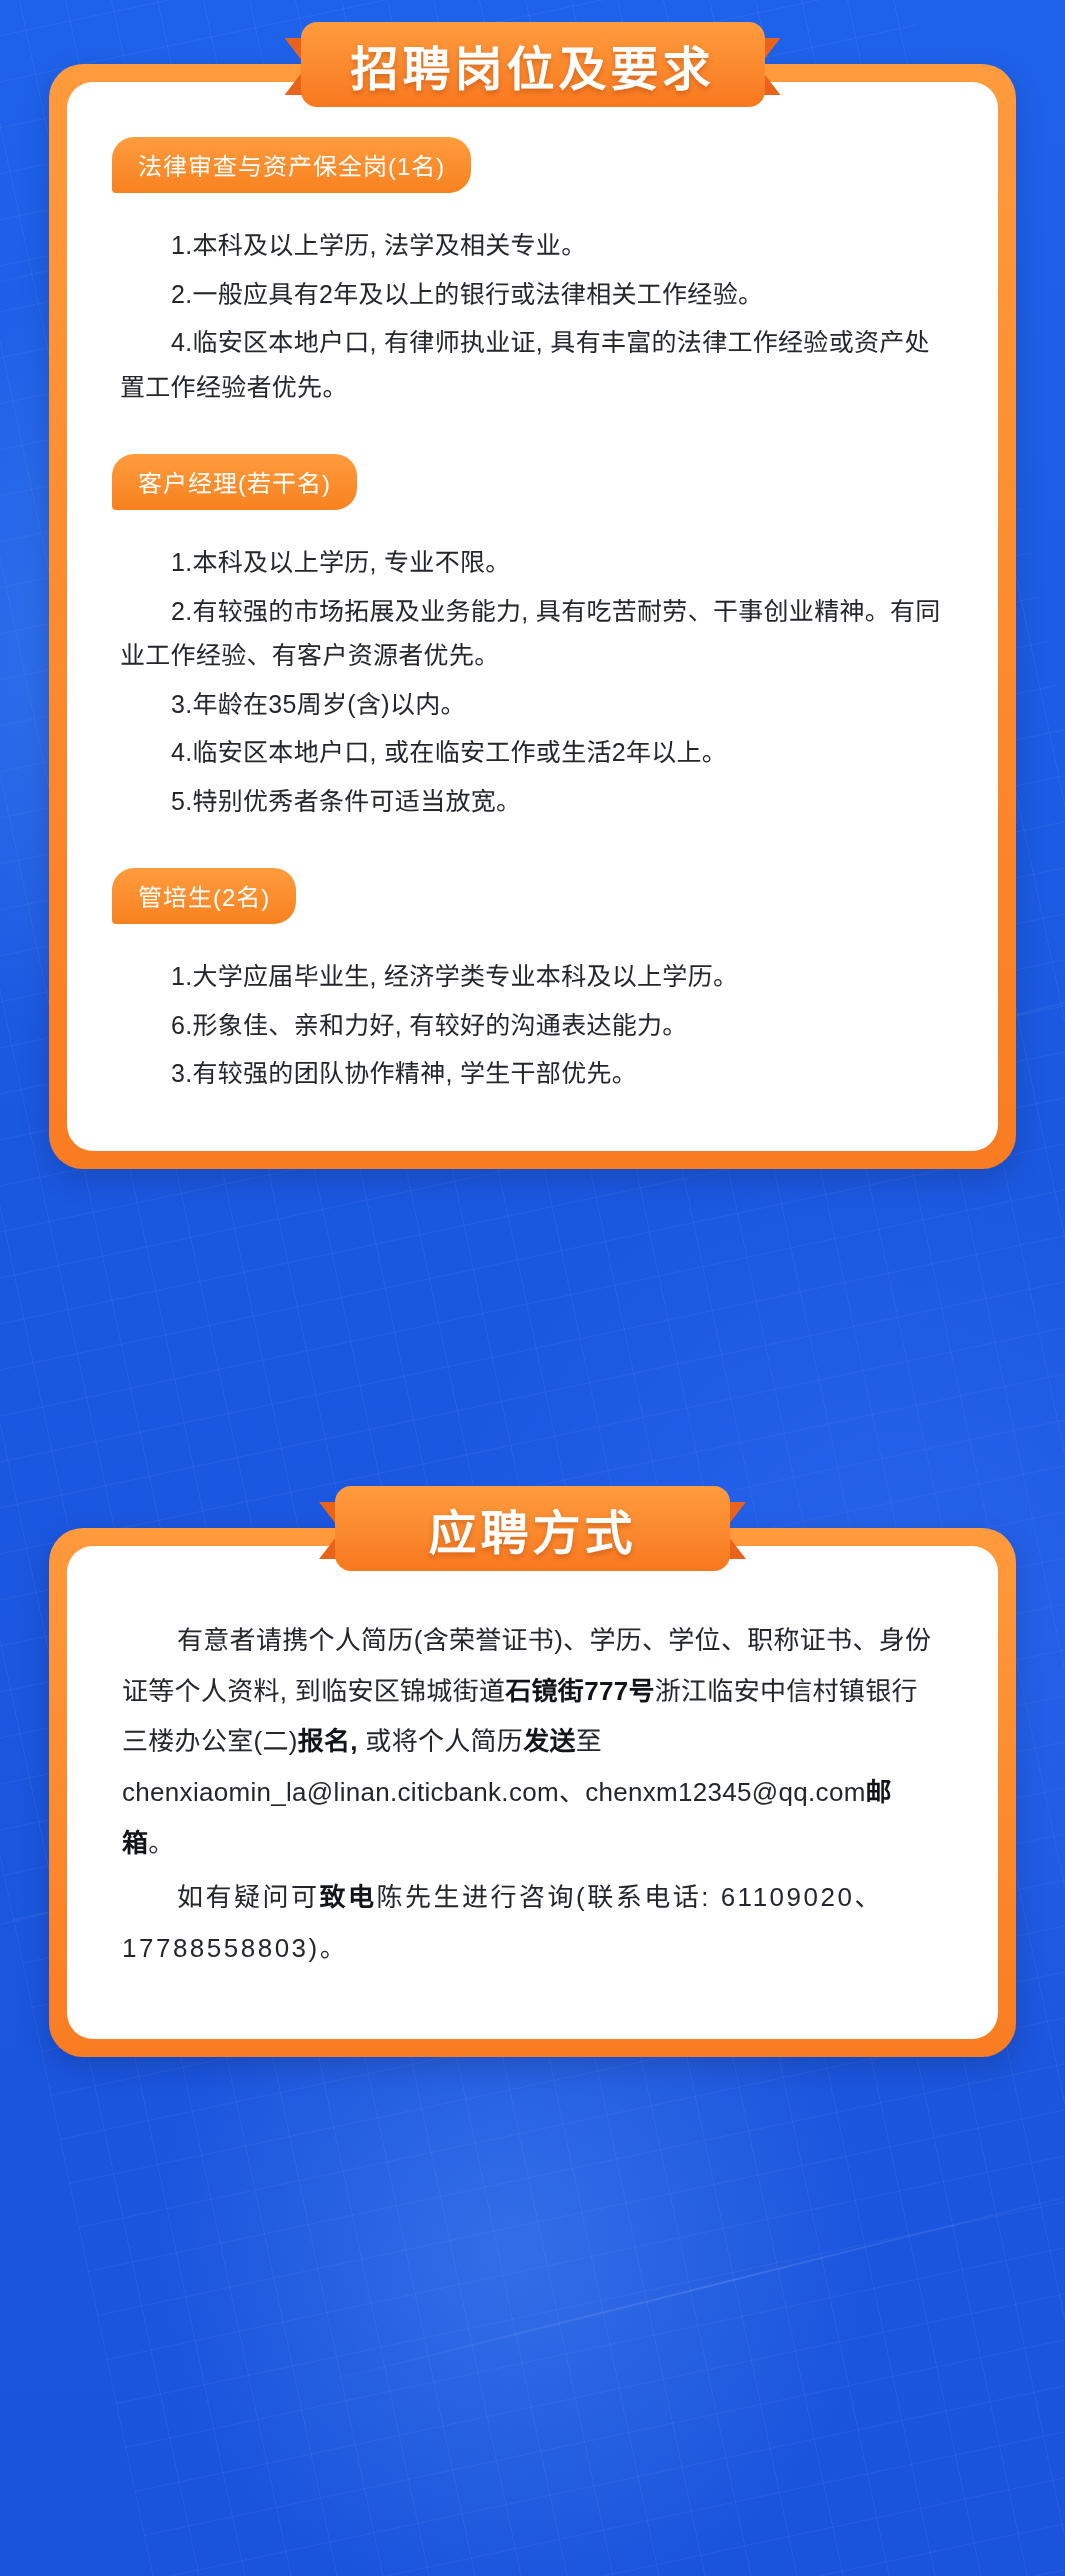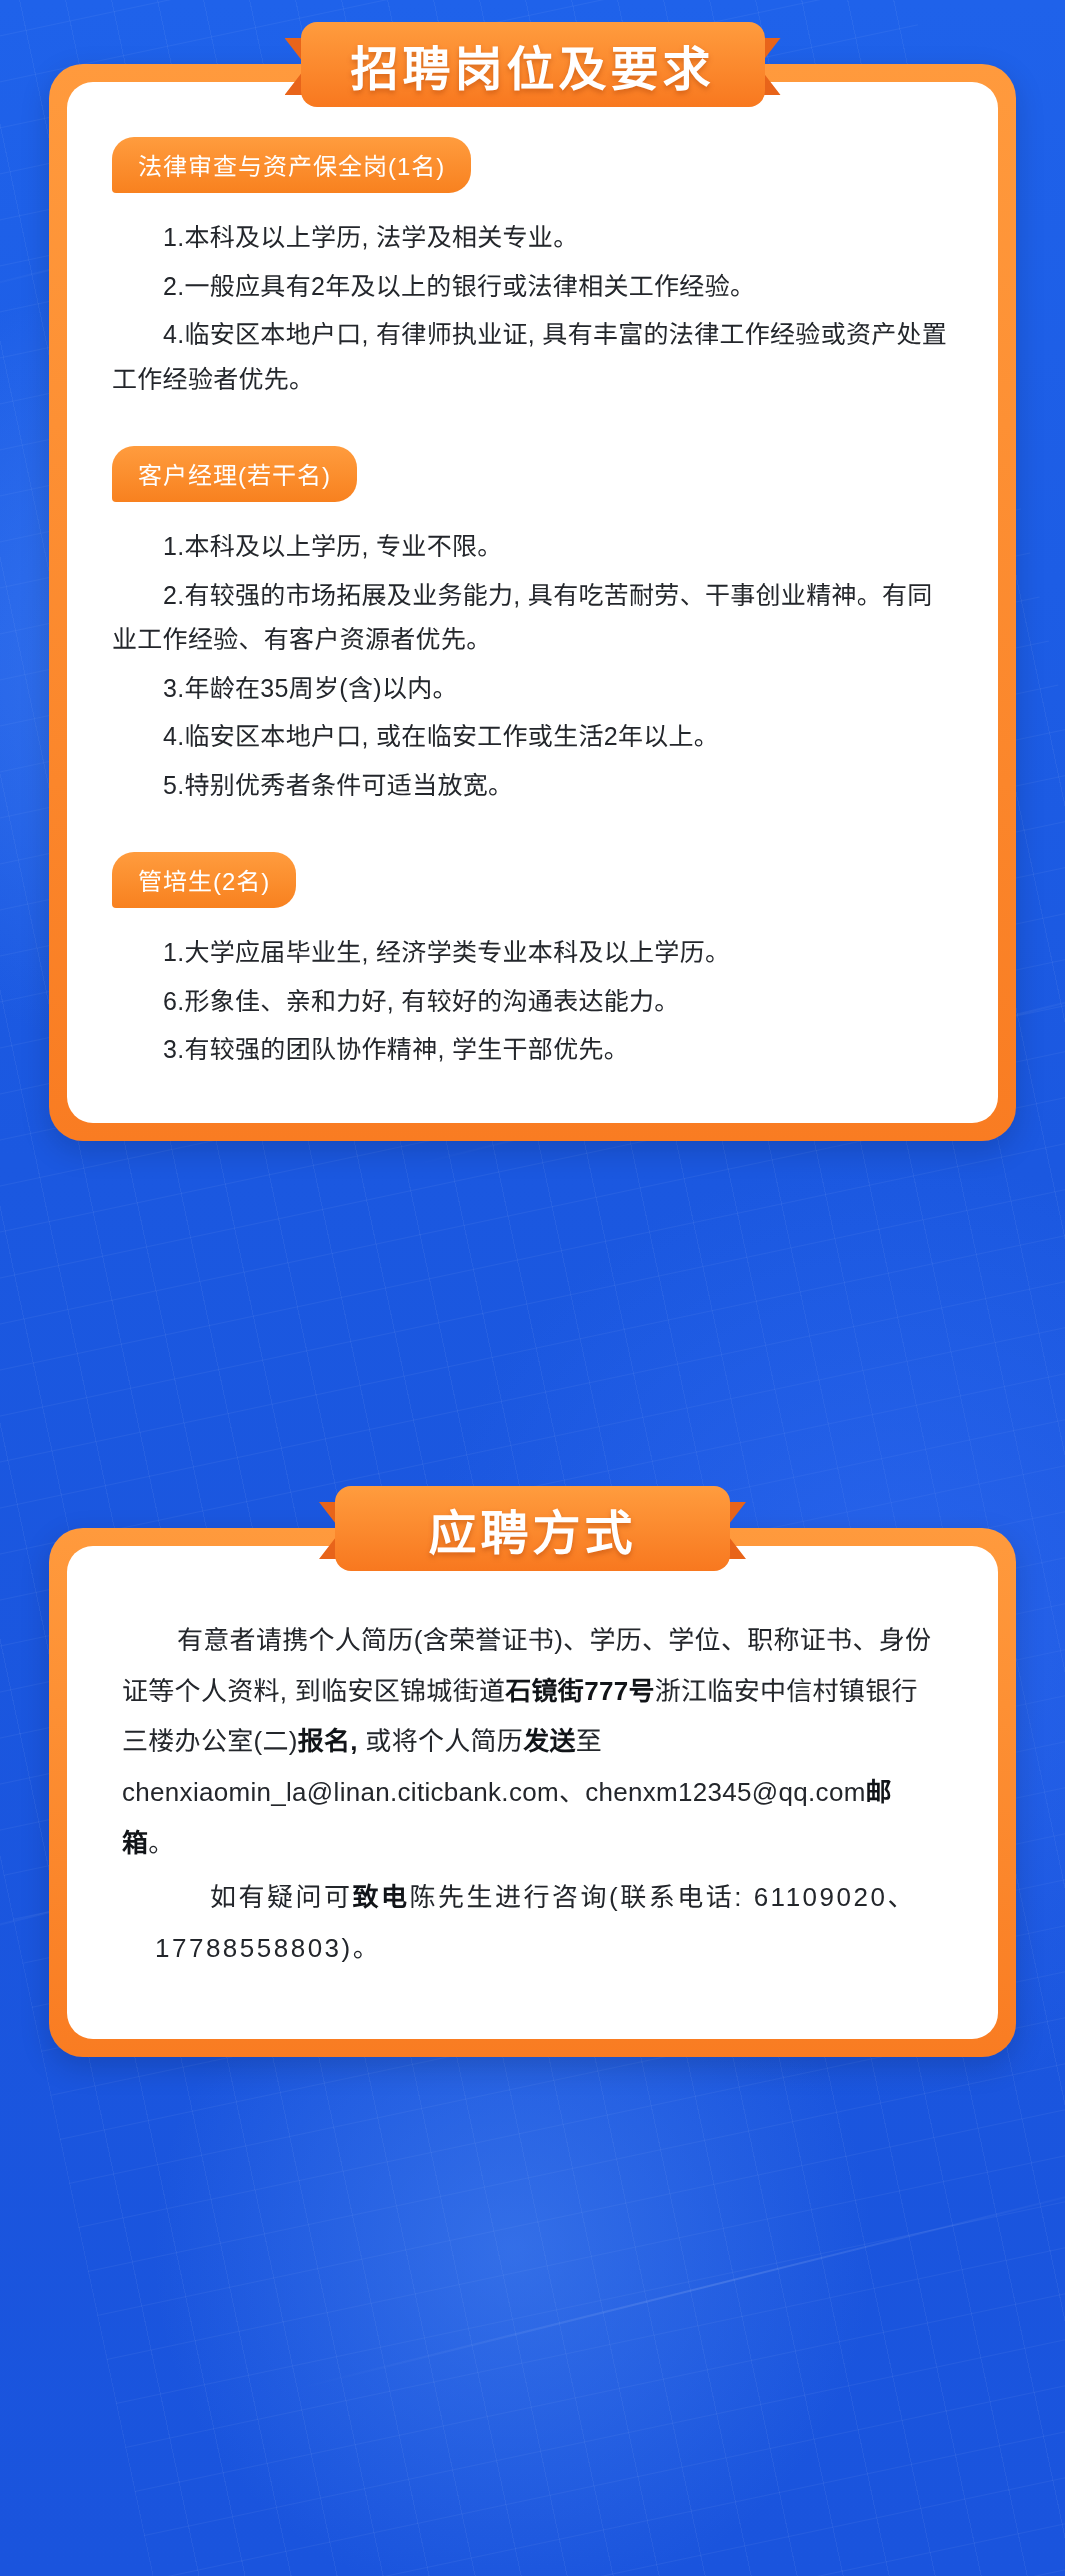--- a/index.html
+++ b/index.html
@@ -139,21 +139,21 @@
     color: #ffffff;
     font-size: 24px;
     font-weight: normal;
     padding: 10px 26px 11px 26px;
     border-radius: 22px 22px 22px 4px;
     letter-spacing: 1px;
     margin-bottom: 22px;
   }
 
   .job-list {
-    margin: 0;
+    margin: 8px;
     padding: 0;
     list-style: none;
   }
   .job-list li {
     color: #23262b;
     font-size: 25px;
     line-height: 1.78;
     text-indent: 51px;
     letter-spacing: 0.3px;
     margin-bottom: 4px;
@@ -161,21 +161,21 @@
 
   
   .apply-para {
     color: #23262b;
     font-size: 26px;
     line-height: 1.95;
     letter-spacing: 0.3px;
     text-indent: 55px;
     margin: 0 0 0 0;
   }
-  .apply-para + .apply-para { margin-top: 4px; margin-left: 33px; }
+  .apply-para + .apply-para { margin-top: 4px; }
   .apply-para b { font-weight: bold; color: #111418; }
   .spaced { letter-spacing: 2.5px; }
 </style>
 </head>
 <body>
 
 <div class="bg">
   <div class="bg-grid"></div>
   <div class="bg-glow-1"></div>
   <div class="bg-glow-2"></div>

